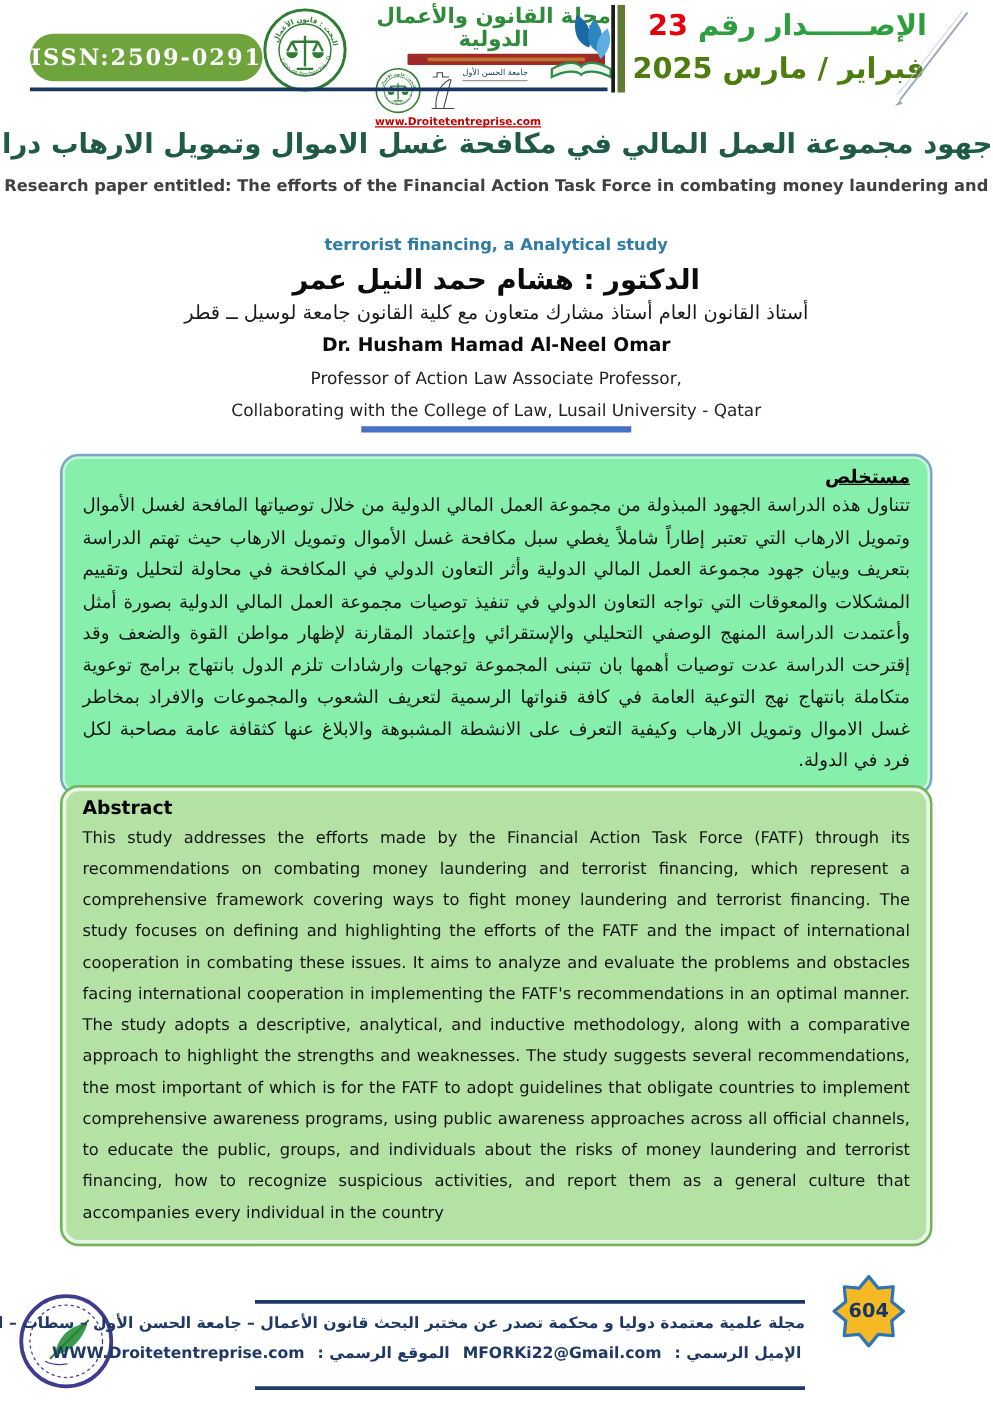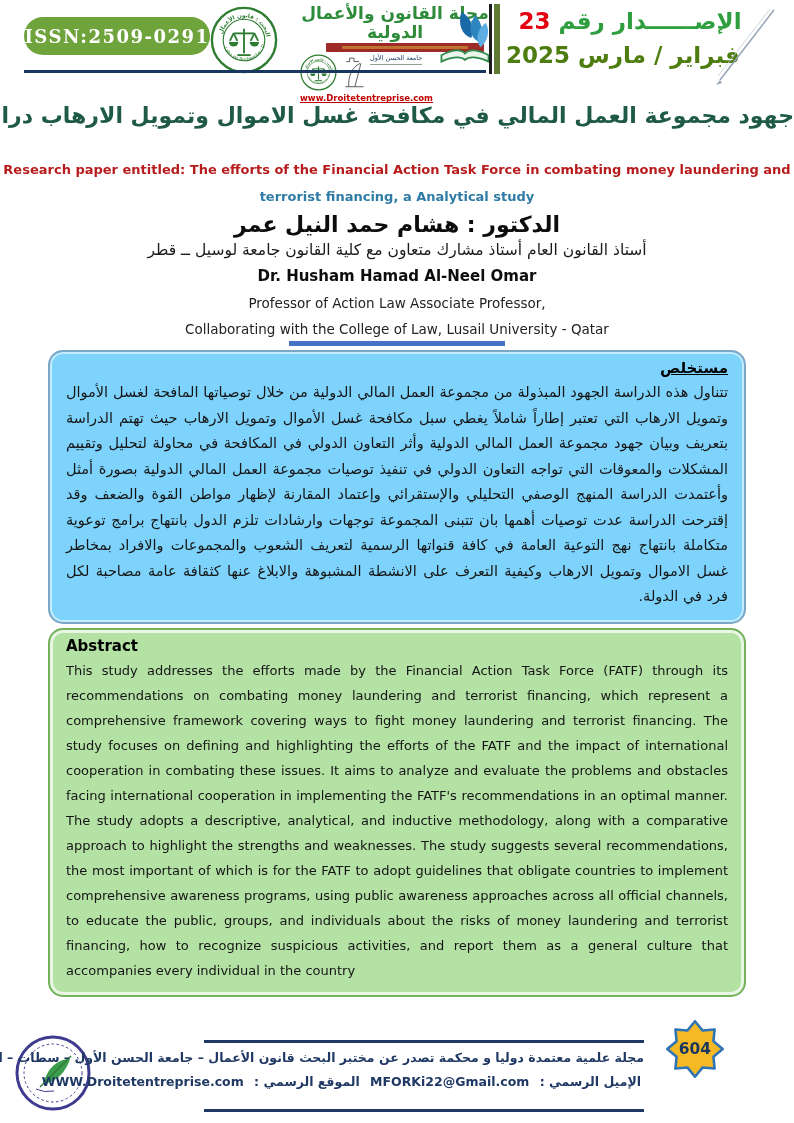--- a/index.html
+++ b/index.html
@@ -3,21 +3,21 @@
 <meta charset="utf-8">
 <style>
   html,body{margin:0;padding:0;}
   body{
     width:794px;height:1123px;position:relative;background:#ffffff;
     font-family:"DejaVu Sans", sans-serif;color:#111;overflow:hidden;
   }
   .abs{position:absolute;}
   
   #issn-badge{
-    left:24px;top:17px;width:186px;height:38px;background:#6fa33c;border-radius:20px;
+    left:24px;top:27px;width:186px;height:38px;background:#6fa33c;border-radius:20px;
     color:#fff;font-family:"DejaVu Serif", serif;font-weight:bold;font-size:18px;
     display:flex;align-items:center;justify-content:center;letter-spacing:1.5px;
   }
   #seal1{left:210px;top:6px;}
   #journal-logo{left:300px;top:4px;width:190px;height:68px;font-size:0;}
   .jname{font-size:17px;font-weight:bold;color:#2e8b3a;text-align:center;direction:rtl;line-height:1.1;}
   .jband{height:9px;background:#9e2b25;margin:2px 6px 2px 26px;border-radius:1px;
          display:flex;align-items:center;justify-content:center;}
   .jband i{display:block;width:80%;height:3px;background:#d9b13b;opacity:.55;border-radius:1px;}
   .jrow{display:flex;align-items:flex-start;gap:3px;height:38px;}
@@ -30,32 +30,32 @@
   .issue-line{left:505px;top:8px;width:250px;direction:rtl;text-align:center;
               font-weight:bold;font-size:23px;white-space:nowrap;}
   .issue-line .lbl{color:#2f9e3f;}
   .issue-line .num{color:#e3000f;}
   .date-line{left:498px;top:42px;width:250px;direction:rtl;text-align:center;
              font-weight:bold;font-size:23px;color:#4d7c0f;white-space:nowrap;}
   #pen-icon{left:706px;top:6px;}
   
   .center{left:0;right:0;text-align:center;}
   #title-ar{top:103px;font-size:22px;font-weight:bold;color:#1e5a46;direction:rtl;white-space:nowrap;}
-  #title-en1{top:162px;font-size:13px;font-weight:bold;color:#b91c1c;white-space:nowrap;}
+  #title-en1{top:142px;font-size:13px;font-weight:bold;color:#404040;white-space:nowrap;}
   #title-en2{top:189px;font-size:13px;font-weight:bold;color:#2e7ba6;}
   #author-ar{top:212px;font-size:22px;font-weight:bold;direction:rtl;color:#0c0c0c;}
   #affil-ar{top:241px;font-size:15.5px;direction:rtl;color:#1a1a1a;}
   #author-en{top:267px;font-size:15px;font-weight:bold;color:#0c0c0c;}
   #prof-en{top:295px;font-size:13.5px;color:#222;}
   #collab-en{top:321px;font-size:13.5px;color:#222;}
   #title-underline{top:341px;left:50%;transform:translateX(-50%);width:216px;height:5px;background:#4472c4;}
   
   .roundbox{left:48px;width:698px;box-sizing:border-box;border-radius:15px;padding:7px 16px 12px;}
   #abstract-ar-box{
-    top:350px;background:#7dd3fc;border:2px solid #7ba7c7;
+    top:363px;background:#86efac;border:2px solid #7ba7c7;
     box-shadow:inset 0 0 0 2px rgba(255,255,255,.55);
     direction:rtl;
   }
   #abstract-ar-box .hd{font-size:15px;font-weight:bold;text-decoration:underline;color:#000;}
   #abstract-ar-box .bd{font-size:14.5px;line-height:25.5px;text-align:justify;color:#151515;margin-top:3px;}
   #abstract-en-box{
     top:628px;background:#b4e1a4;border:2px solid #74b25c;
     box-shadow:inset 0 0 0 3px rgba(255,255,255,.7);
   }
   #abstract-en-box .hd{font-size:15px;font-weight:bold;color:#000;}

